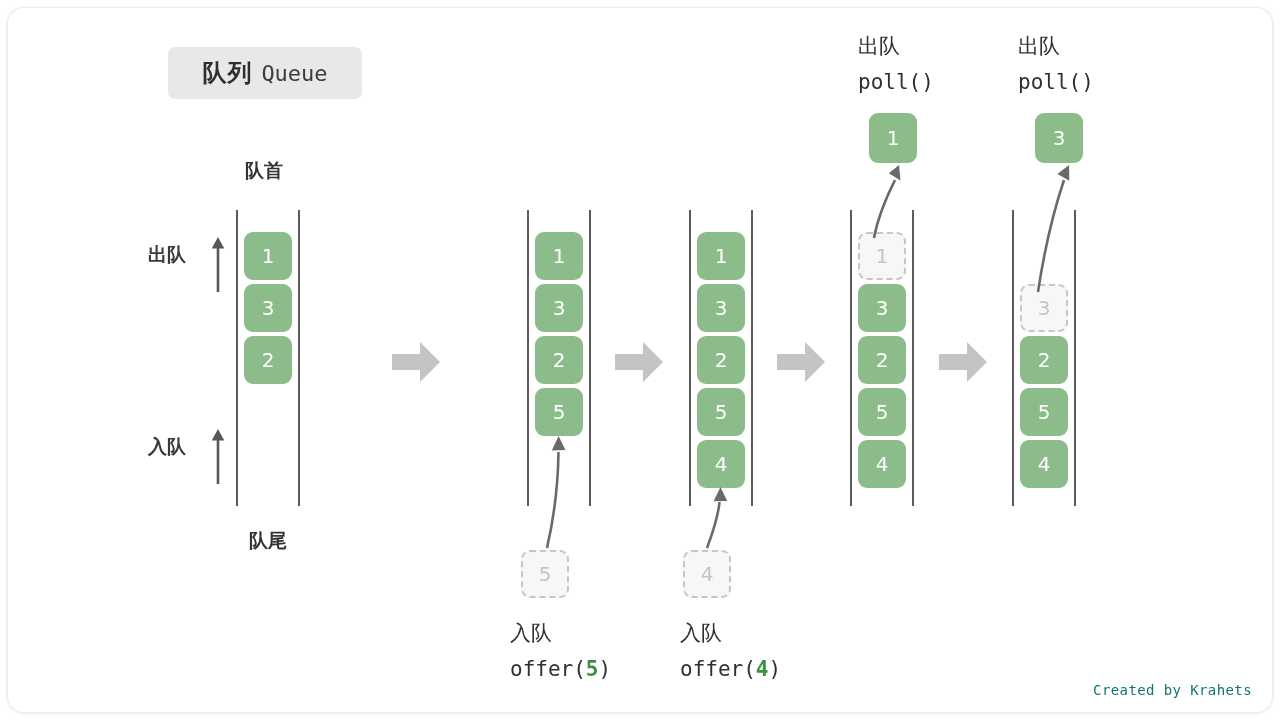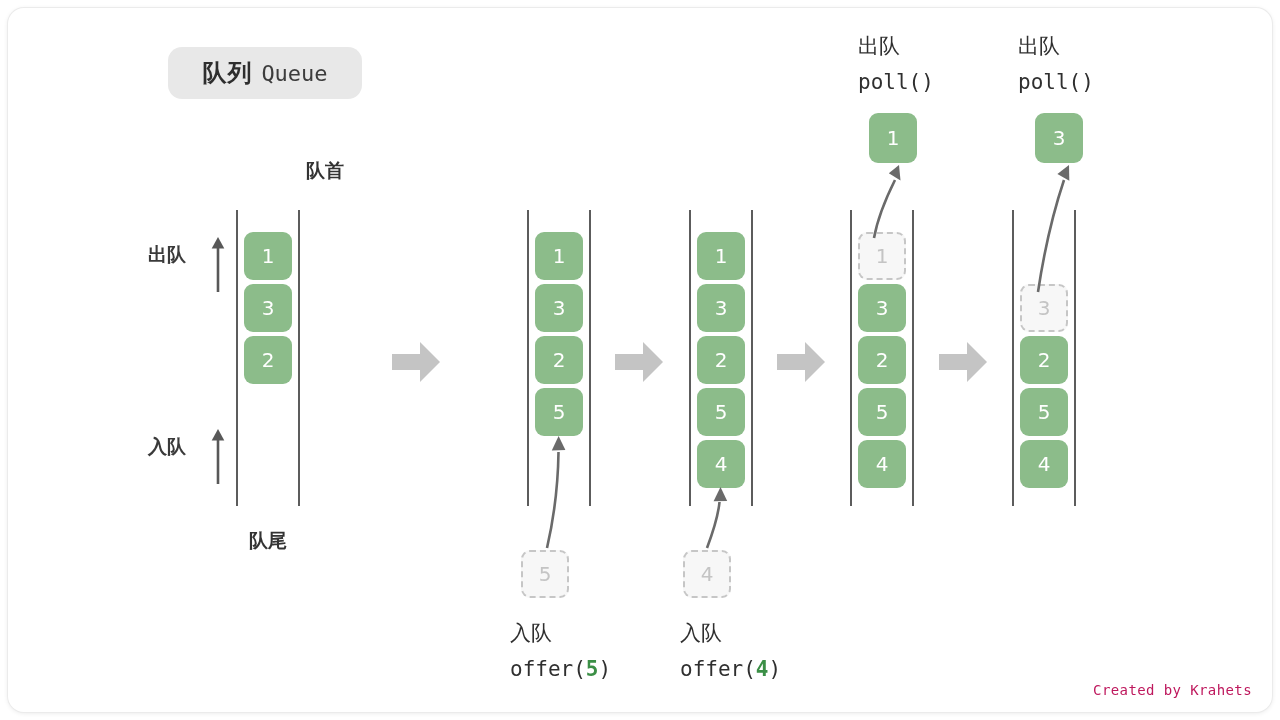--- a/index.html
+++ b/index.html
@@ -33,21 +33,21 @@
   }
 
   
   #title-badge {
     position: absolute;
     left: 168px;
     top: 47px;
     width: 194px;
     height: 52px;
     background: #e8e8e8;
-    border-radius: 14px;
+    border-radius: 7px;
     display: flex;
     align-items: center;
     justify-content: center;
   }
   #title-badge .cn {
     font-size: 24px;
     font-weight: bold;
     color: #2e2e2e;
     letter-spacing: 1px;
   }
@@ -60,21 +60,21 @@
 
   
   .rail-cap-label {
     position: absolute;
     font-size: 19px;
     font-weight: bold;
     color: #333333;
     text-align: center;
     width: 120px;
   }
-  #label-front { left: 224px; top: 158px; text-align: right; }
+  #label-front { left: 204px; top: 158px; }
   #label-rear  { left: 208px; top: 528px; }
 
   
   .side-op {
     position: absolute;
     font-size: 19px;
     font-weight: bold;
     color: #3a3a3a;
   }
   #side-op-dequeue { left: 148px; top: 242px; }
@@ -145,21 +145,21 @@
   
   .step-arrow { position: absolute; }
 
   
   #credit {
     position: absolute;
     right: 28px;
     bottom: 22px;
     font-family: "DejaVu Sans Mono", monospace;
     font-size: 14px;
-    color: #be185d;
+    color: #0f766e;
     letter-spacing: 0.4px;
   }
 </style>
 </head>
 <body>
 
 <div id="card">
 <div id="stage">
 
   <div id="title-badge">

